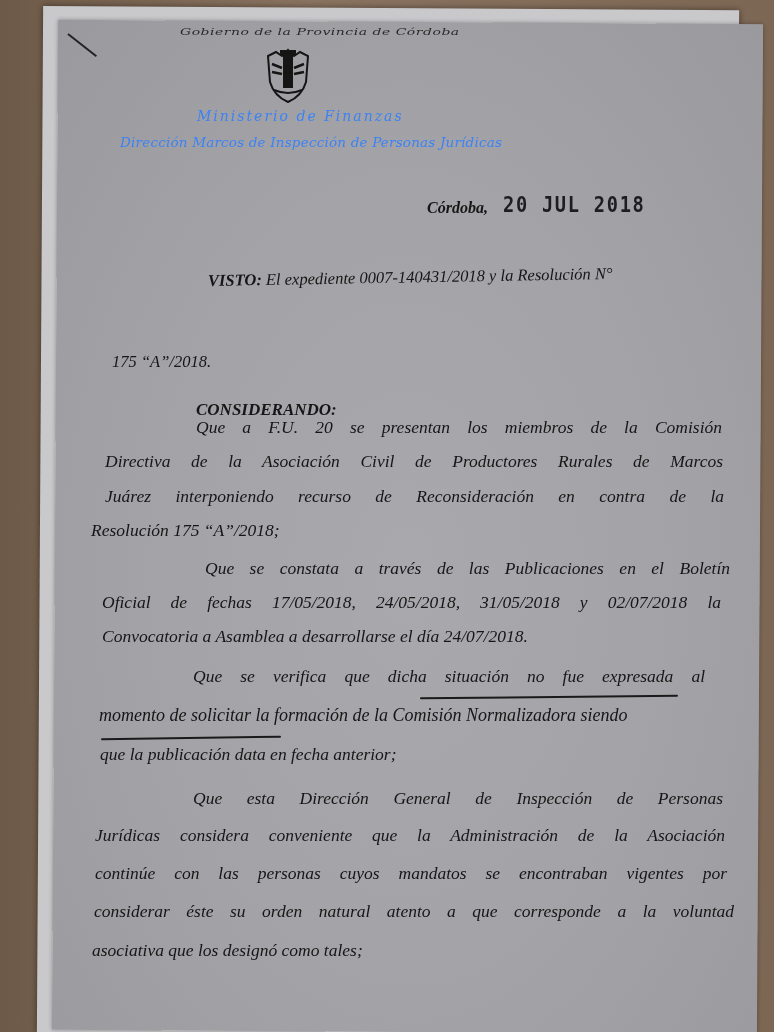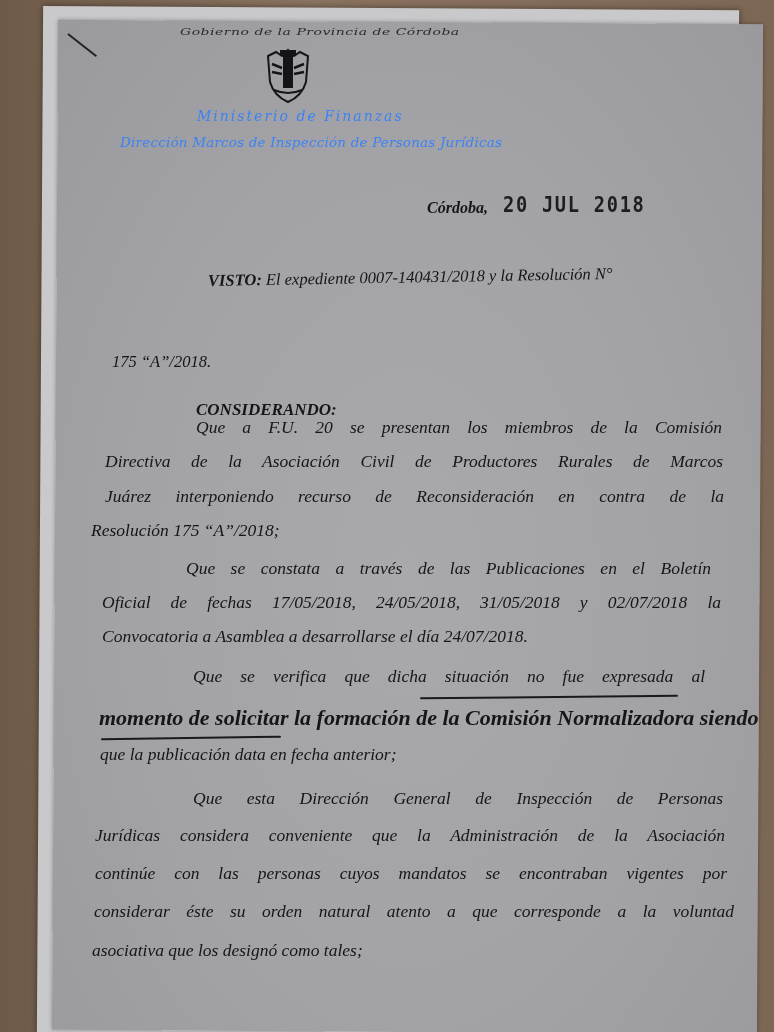--- a/index.html
+++ b/index.html
@@ -64,33 +64,33 @@
     <span class="just">Que a F.U. 20 se presentan los miembros de la Comisión</span>
   </div>
 <div class="txt" style="left:105px;top:451px;width:618px;font-size:17.5px;">
     <span class="just">Directiva de la Asociación Civil de Productores Rurales de Marcos</span>
   </div>
 <div class="txt" style="left:105px;top:486px;width:619px;font-size:17.5px;">
     <span class="just">Juárez interponiendo recurso de Reconsideración en contra de la</span>
   </div>
 <div class="txt" style="left:91px;top:520px;font-size:17.5px;text-align:right;">Resolución 175 “A”/2018;</div>
 
-<div class="txt" style="left:186px;top:558px;width:525px;font-size:17.5px;">
+<div class="txt" style="left:205px;top:558px;width:525px;font-size:17.5px;">
     <span class="just">Que se constata a través de las Publicaciones en el Boletín</span>
   </div>
 <div class="txt" style="left:102px;top:592px;width:619px;font-size:17.5px;">
     <span class="just">Oficial de fechas 17/05/2018, 24/05/2018, 31/05/2018 y 02/07/2018 la</span>
   </div>
 <div class="txt" style="left:102px;top:626px;font-size:17.5px;">Convocatoria a Asamblea a desarrollarse el día 24/07/2018.</div>
 
 <div class="txt" style="left:193px;top:666px;width:512px;font-size:17.5px;">
     <span class="just">Que se verifica que dicha situación no fue expresada al</span>
   </div>
 <div class="uline" style="left:420px;top:696px;width:258px;transform:rotate(-0.6deg);"></div>
-<div class="txt" style="left:99px;top:705px;font-size:22px;font-weight:bold;">momento de solicitar la formación de la Comisión Normalizadora siendo</div>
+<div class="txt" style="left:99px;top:705px;font-size:18px;">momento de solicitar la formación de la Comisión Normalizadora siendo</div>
 <div class="uline" style="left:101px;top:737px;width:180px;transform:rotate(-0.8deg);"></div>
 <div class="txt" style="left:100px;top:744px;font-size:17.5px;">que la publicación data en fecha anterior;</div>
 
 <div class="txt" style="left:193px;top:788px;width:530px;font-size:17.5px;">
     <span class="just">Que esta Dirección General de Inspección de Personas</span>
   </div>
 <div class="txt" style="left:95px;top:825px;width:630px;font-size:17.5px;">
     <span class="just">Jurídicas considera conveniente que la Administración de la Asociación</span>
   </div>
 <div class="txt" style="left:95px;top:863px;width:632px;font-size:17.5px;">

